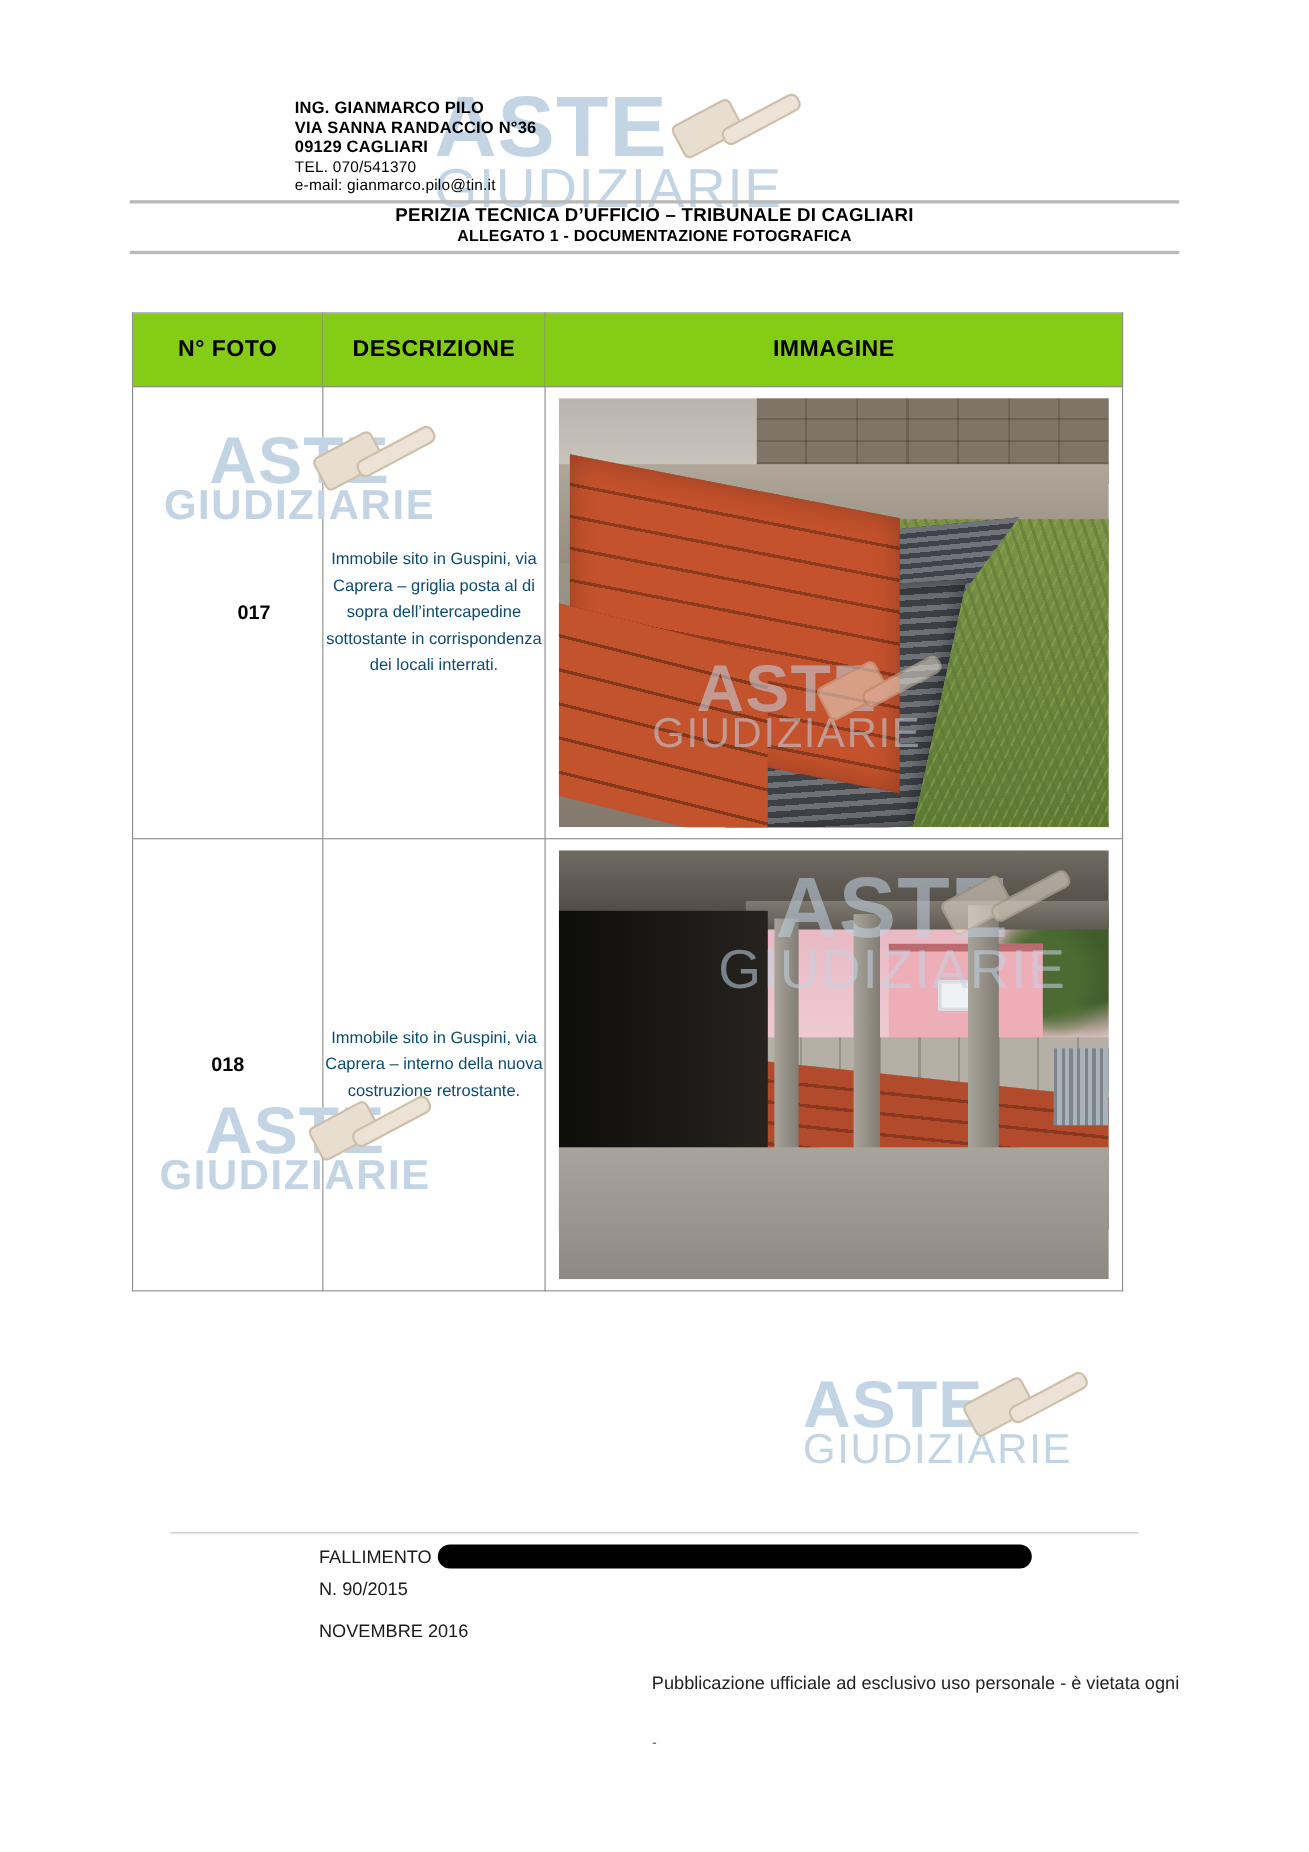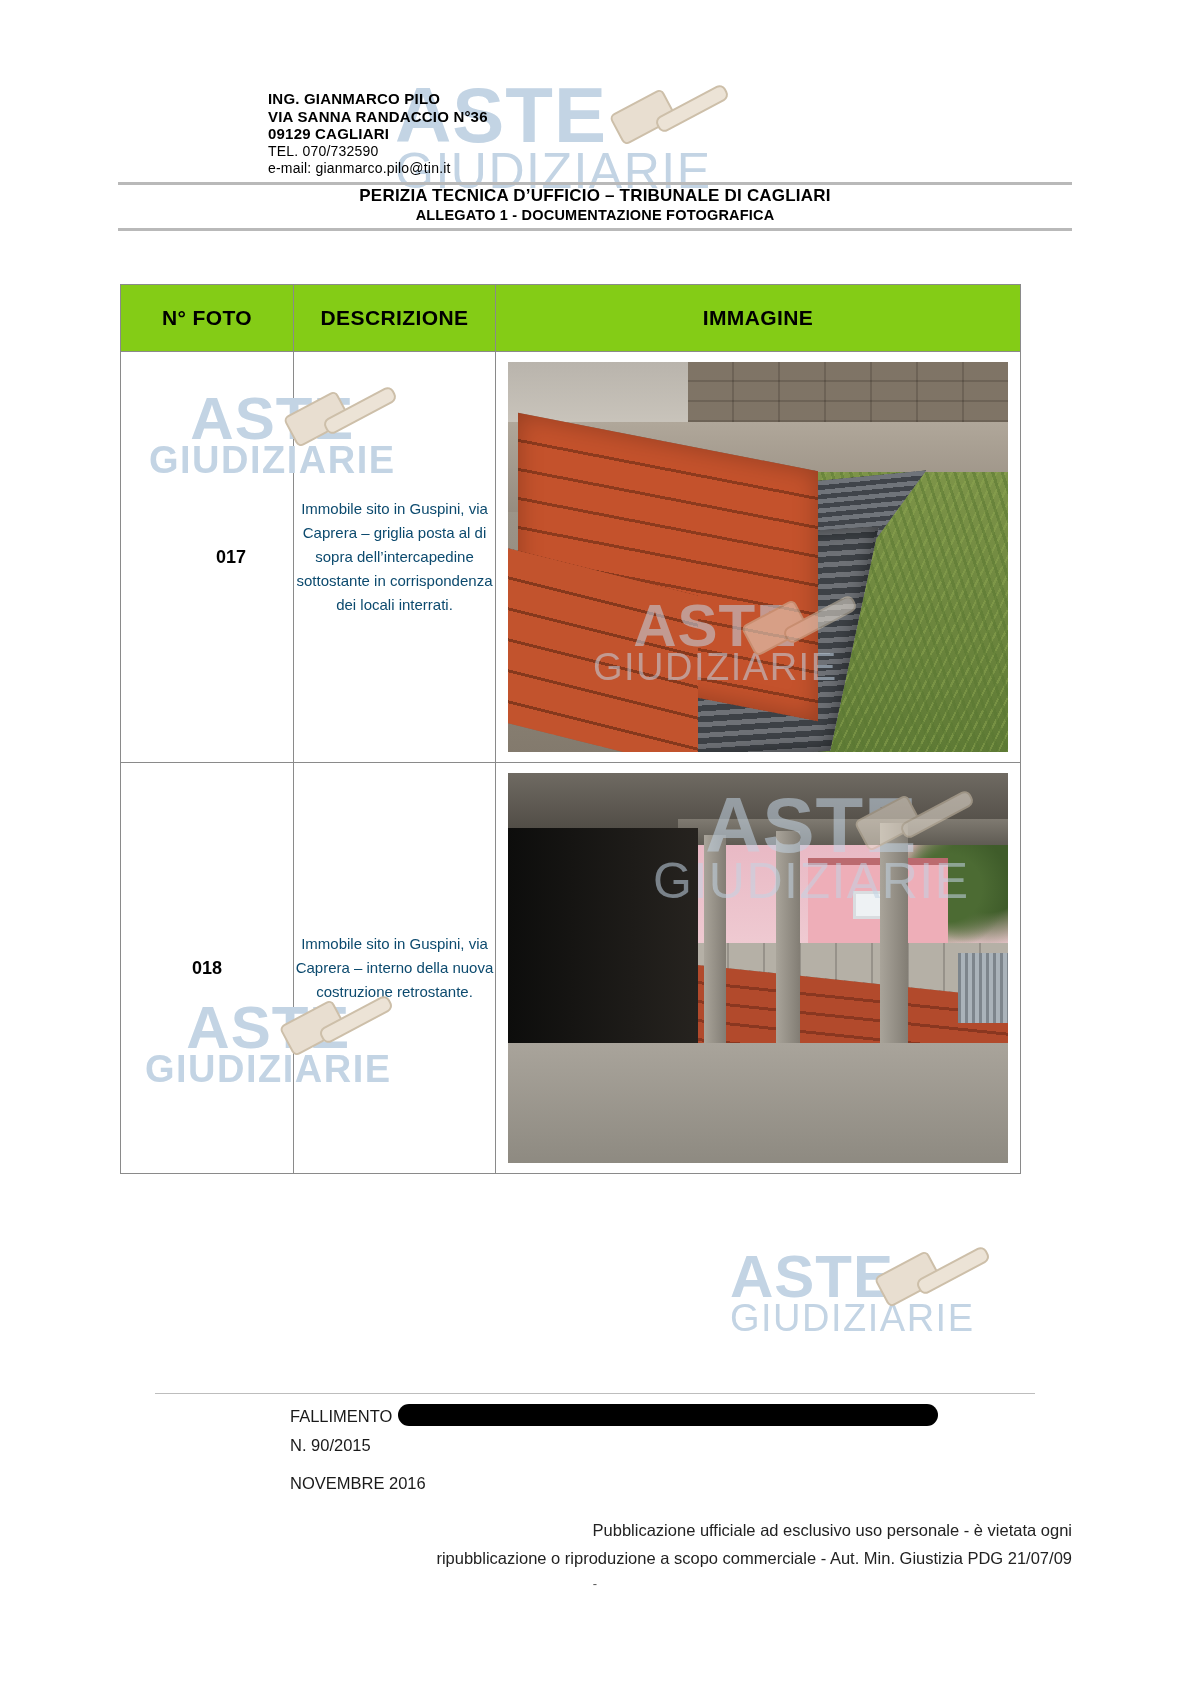--- a/index.html
+++ b/index.html
@@ -359,21 +359,21 @@
     <div class="gavel" style="left:218px; top:8px;">
       <div class="head" style="left:0; top:14px;"></div>
       <div class="handle" style="left:40px; top:14px;"></div>
     </div>
   </div>
 
   <div class="hdr-block">
     <div class="hdr-line">ING. GIANMARCO PILO</div>
     <div class="hdr-line">VIA SANNA RANDACCIO N°36</div>
     <div class="hdr-line">09129 CAGLIARI</div>
-    <div class="hdr-line small">TEL. 070/732590</div>
+    <div class="hdr-line small">TEL. 070/541370</div>
     <div class="hdr-line small">e-mail: gianmarco.pilo@tin.it</div>
   </div>
 
   <div class="rule r1"></div>
   <div class="title-main">PERIZIA TECNICA D’UFFICIO – TRIBUNALE DI CAGLIARI</div>
   <div class="title-sub">ALLEGATO 1 - DOCUMENTAZIONE FOTOGRAFICA</div>
   <div class="rule r2"></div>
 
   <table class="tbl">
     <colgroup>
@@ -480,16 +480,15 @@
 
   <div class="footer-rule"></div>
 
 
   <div class="f-line f1">FALLIMENTO</div>
   <div class="redaction"></div>
   <div class="f-line f2">N. 90/2015</div>
   <div class="f-line f3">NOVEMBRE 2016</div>
 
   <div class="disclaimer d1">Pubblicazione ufficiale ad esclusivo uso personale - è vietata ogni</div>
-  <div class="disclaimer d2">ripubblicazione o riproduzione a scopo commerciale - Aut. Min. Giustizia PDG 21/07/09</div>
   <div class="dot">-</div>
 
 </div>
 
 </body></html>

